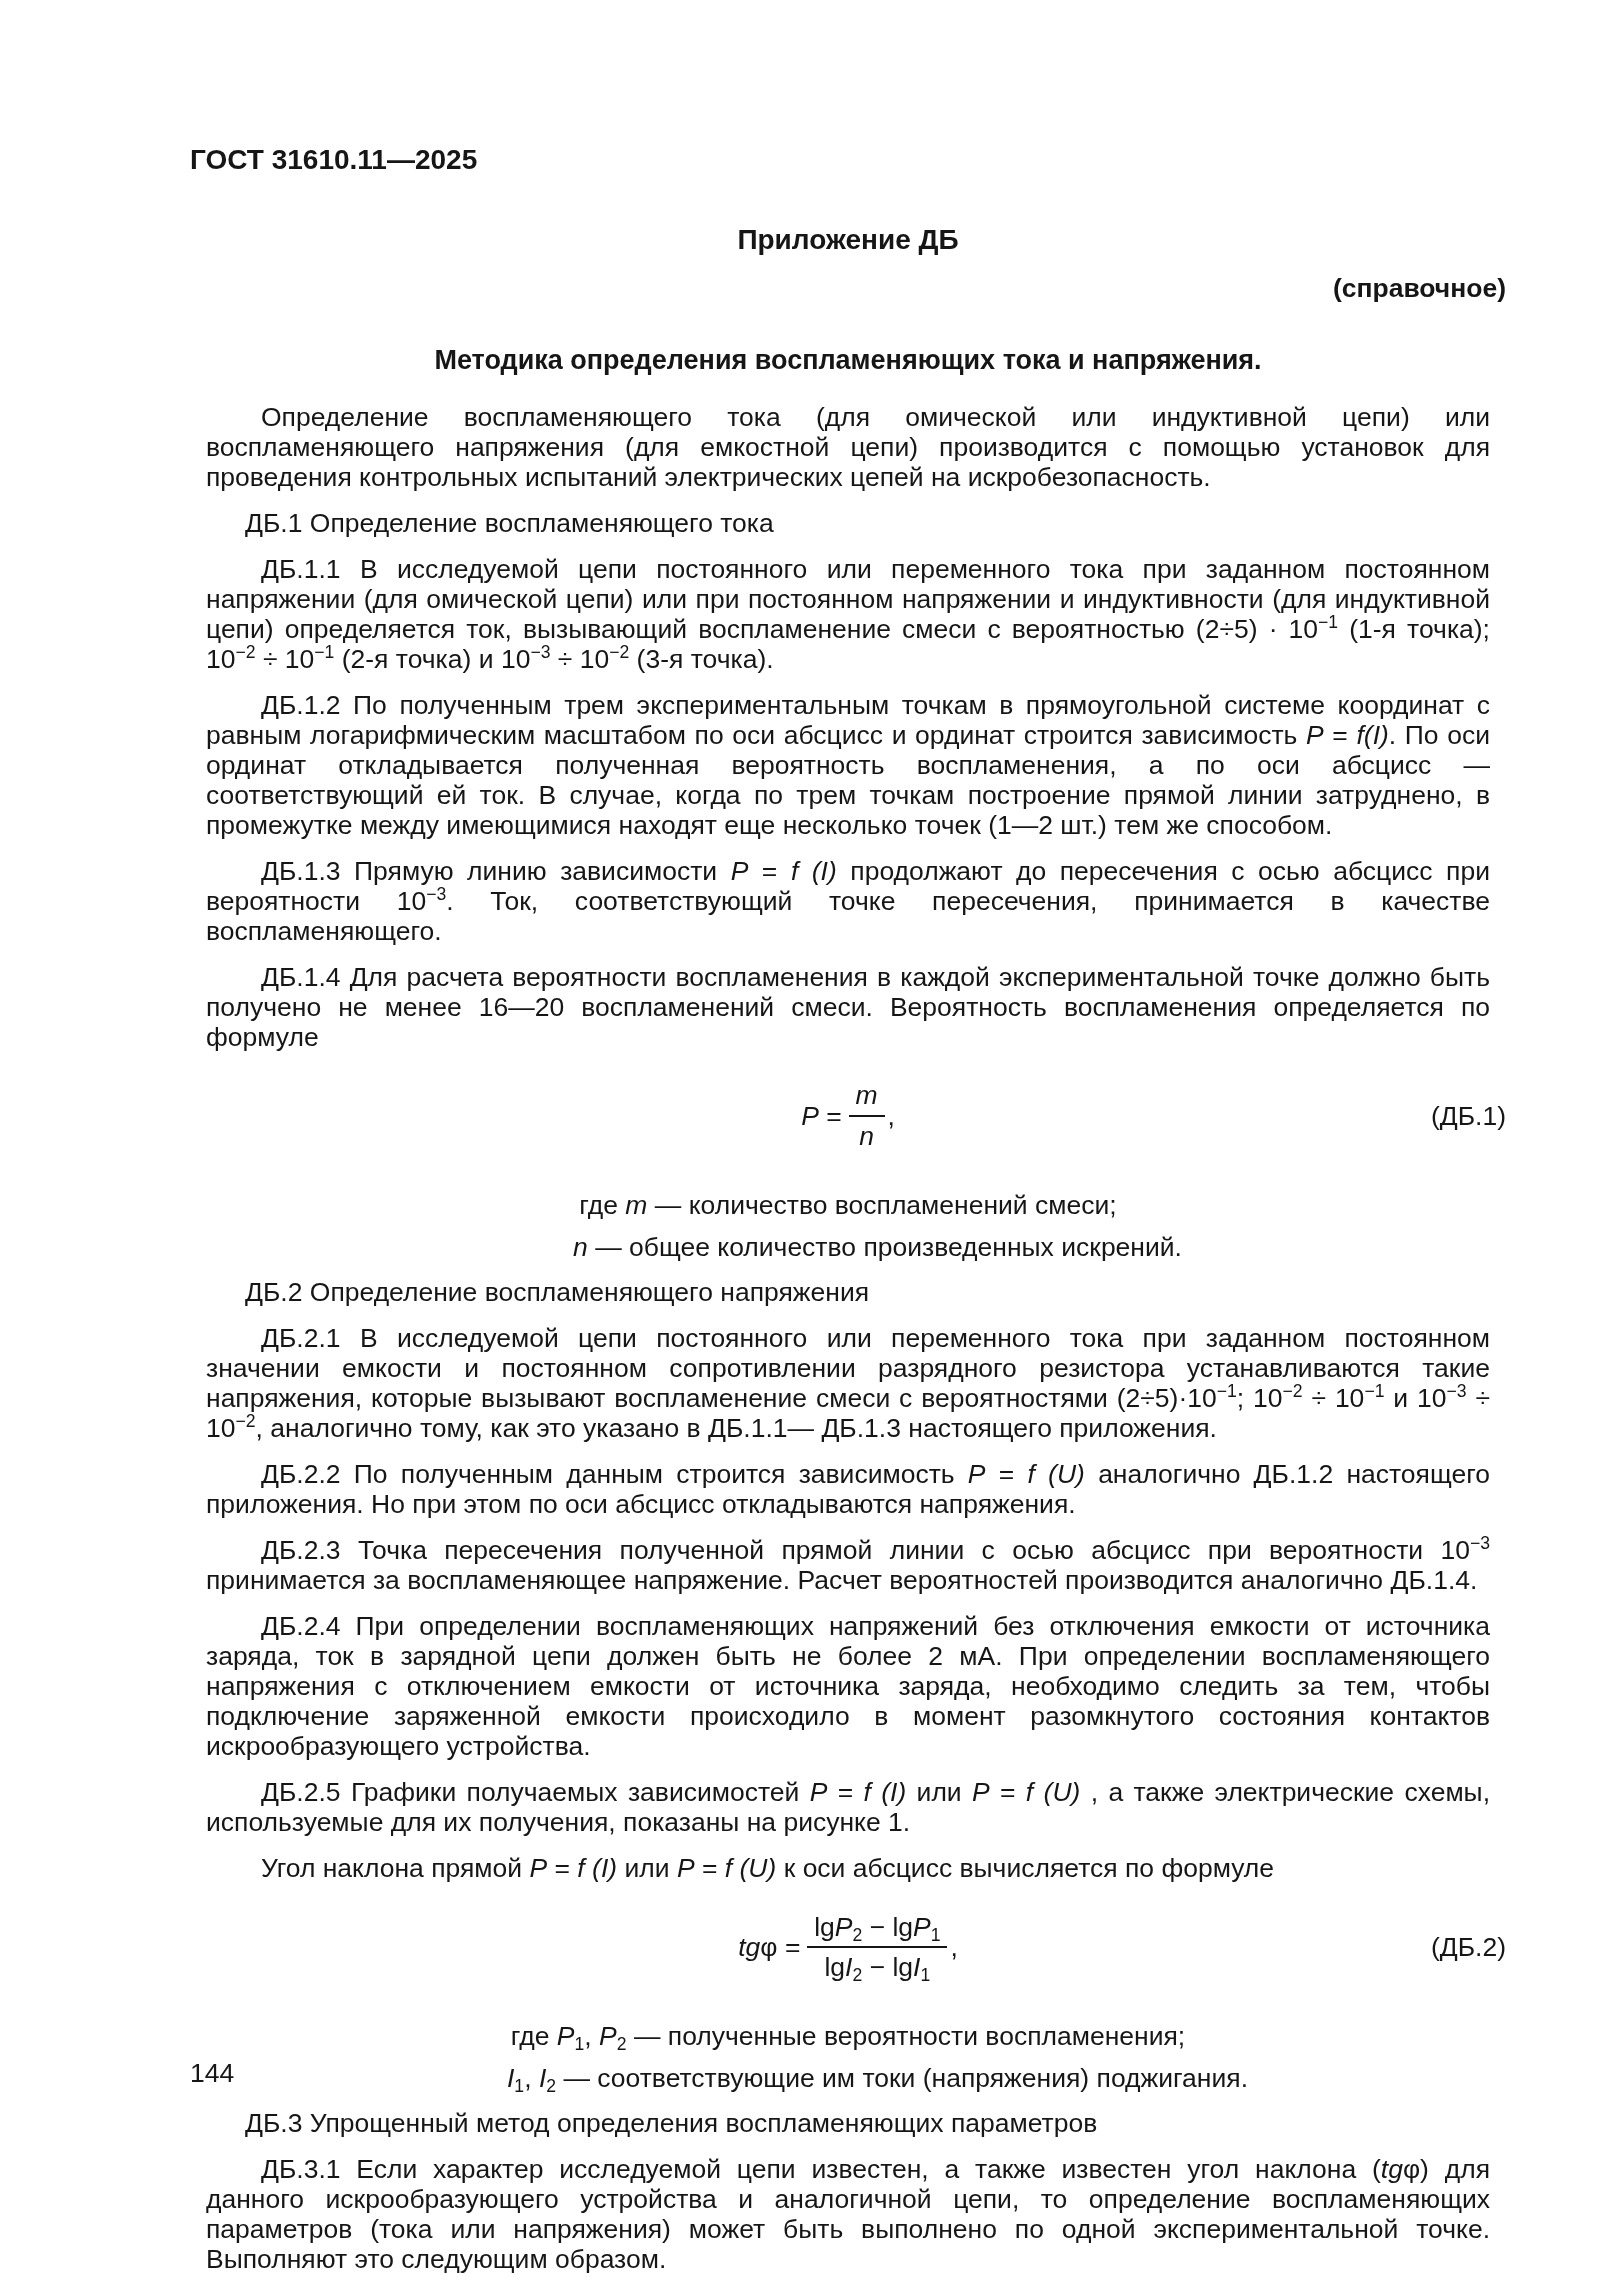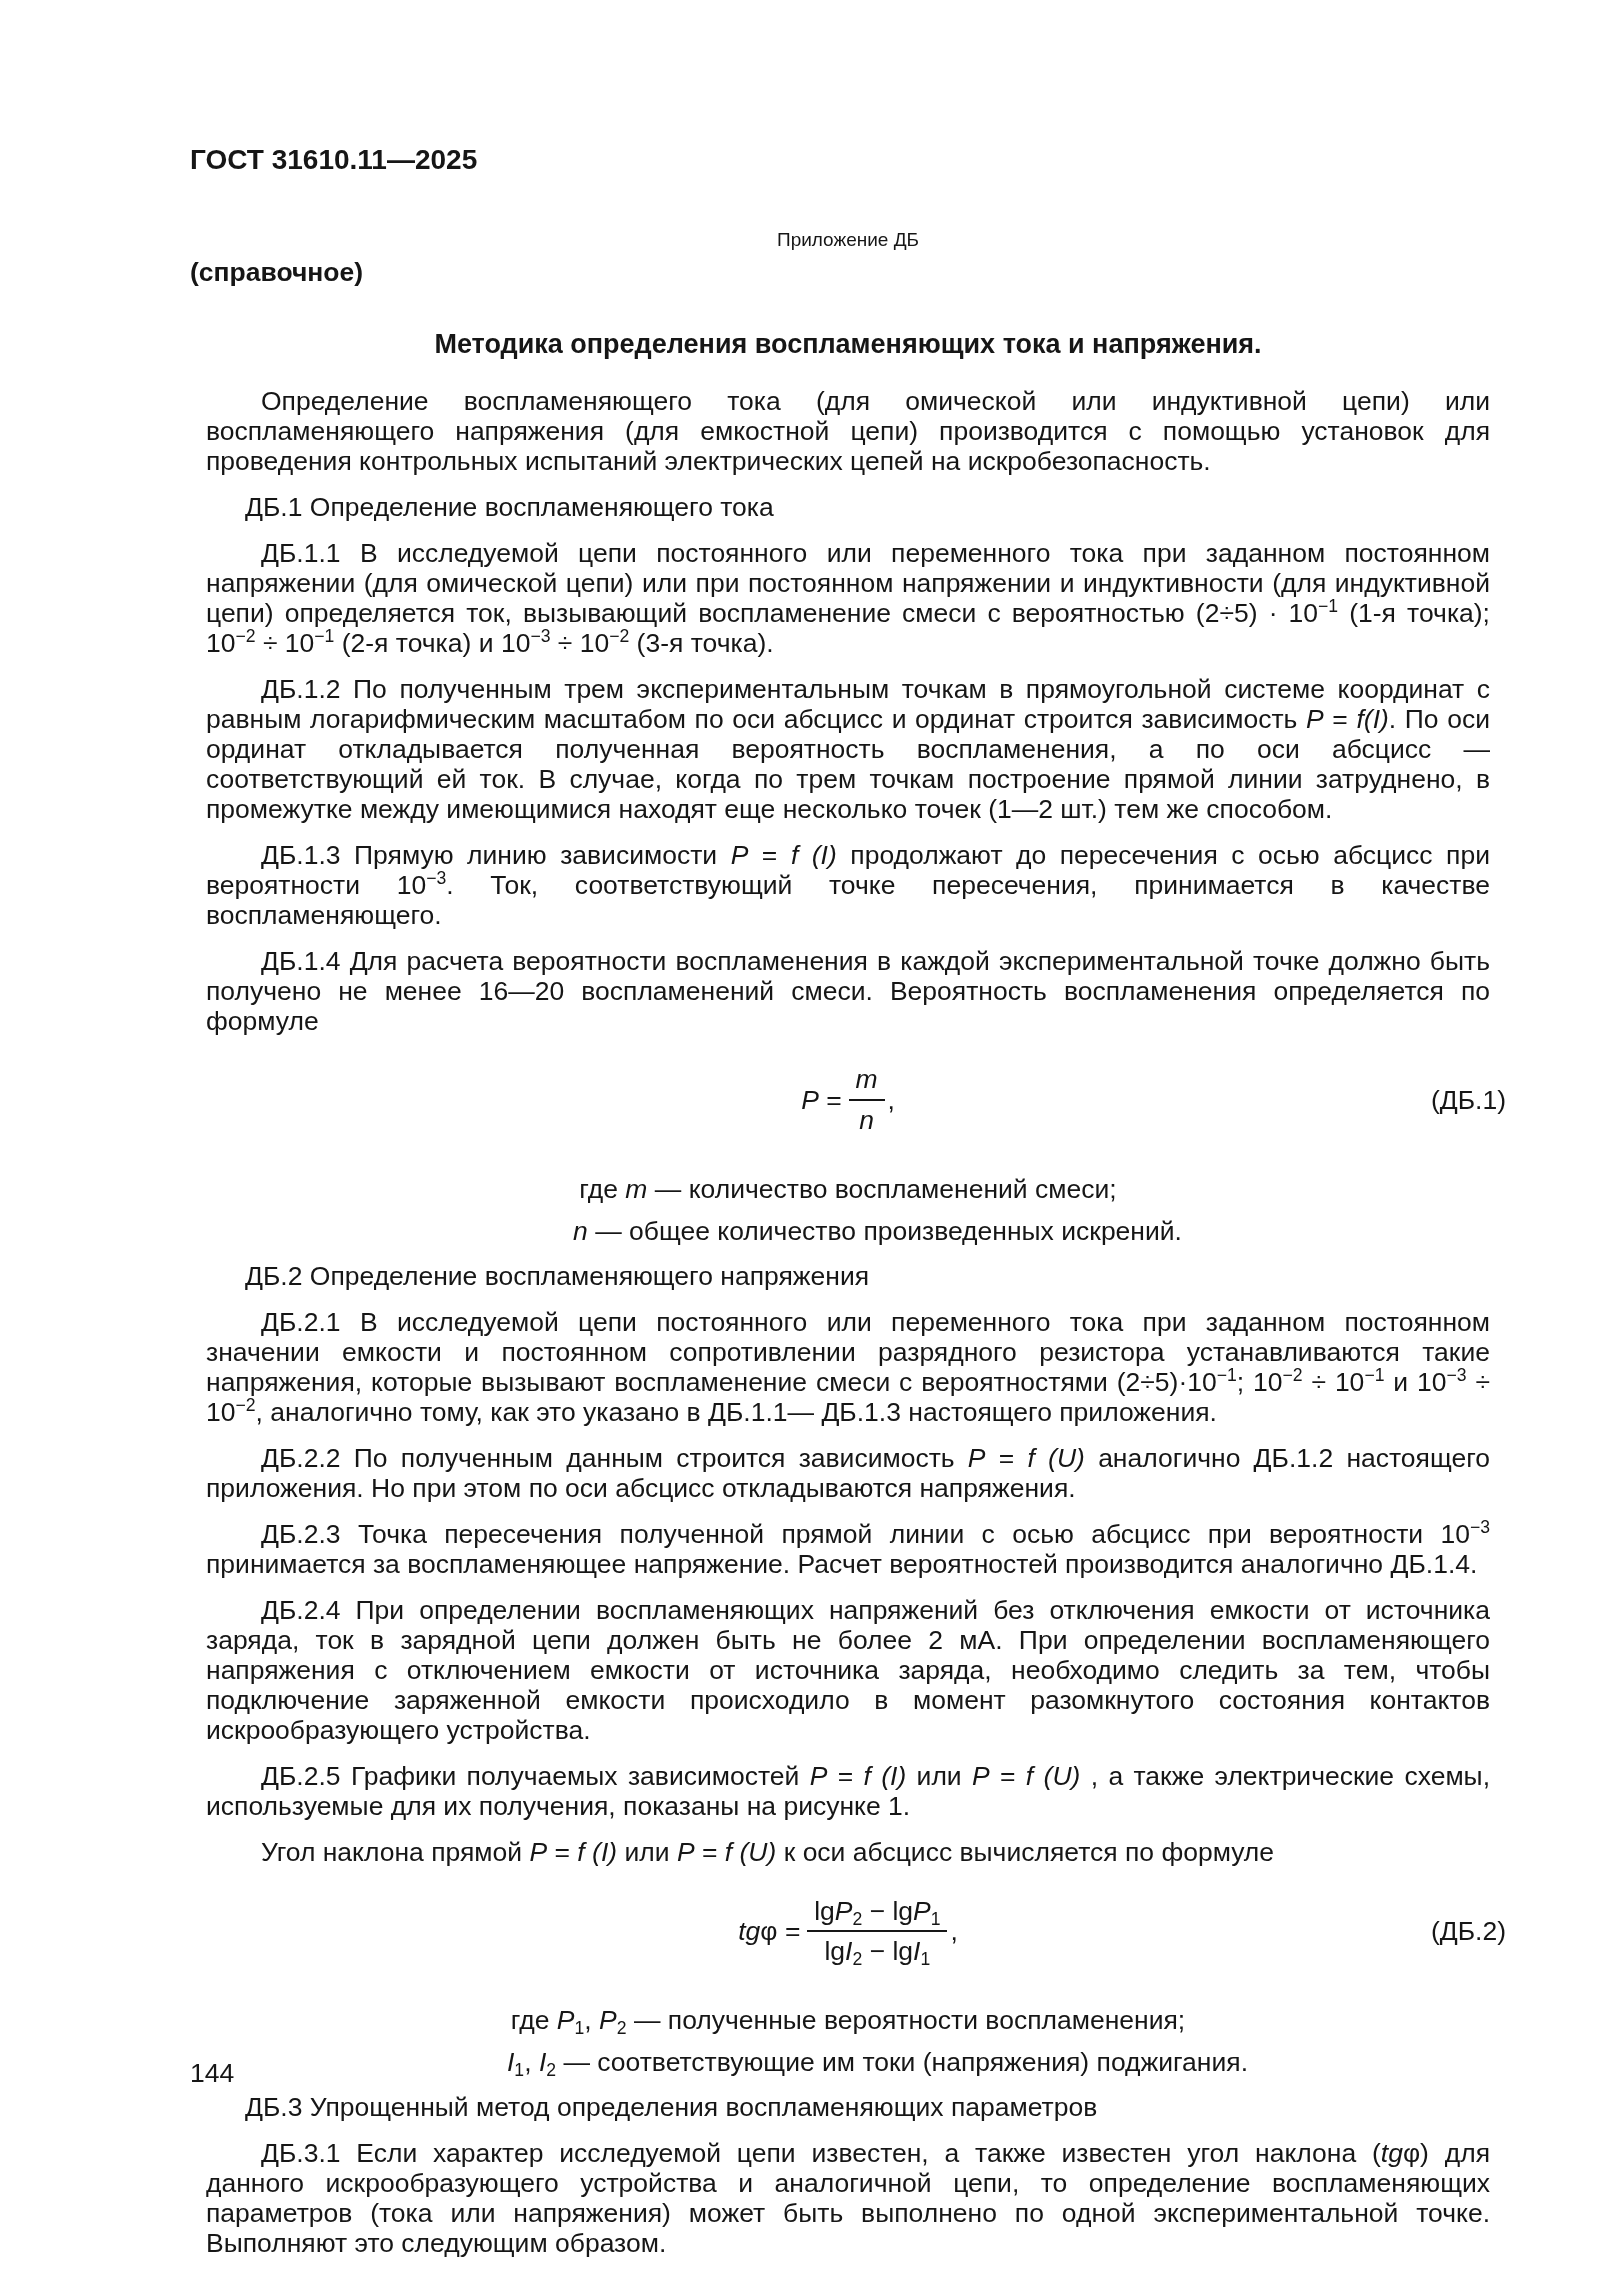--- a/index.html
+++ b/index.html
@@ -20,30 +20,30 @@
   }
   .doc-header{
     font-weight:700;
     font-size:28px;
     line-height:33px;
     text-align:left;
   }
   .appendix-label{
     margin-top:49px;
     text-align:center;
-    font-weight:400;
-    font-size:19px;
+    font-weight:700;
+    font-size:28px;
     line-height:30px;
   }
   .appendix-type{
-    text-align:left;
+    text-align:right;
     font-weight:700;
     font-size:26.5px;
     line-height:30px;
-    margin-top:2px;
+    margin-top:18px;
   }
   .doc-title{
     margin-top:39px;
     text-align:center;
     font-weight:700;
     font-size:27px;
     line-height:36px;
   }
   .body-flow{margin-top:23.5px;}
   .para{

